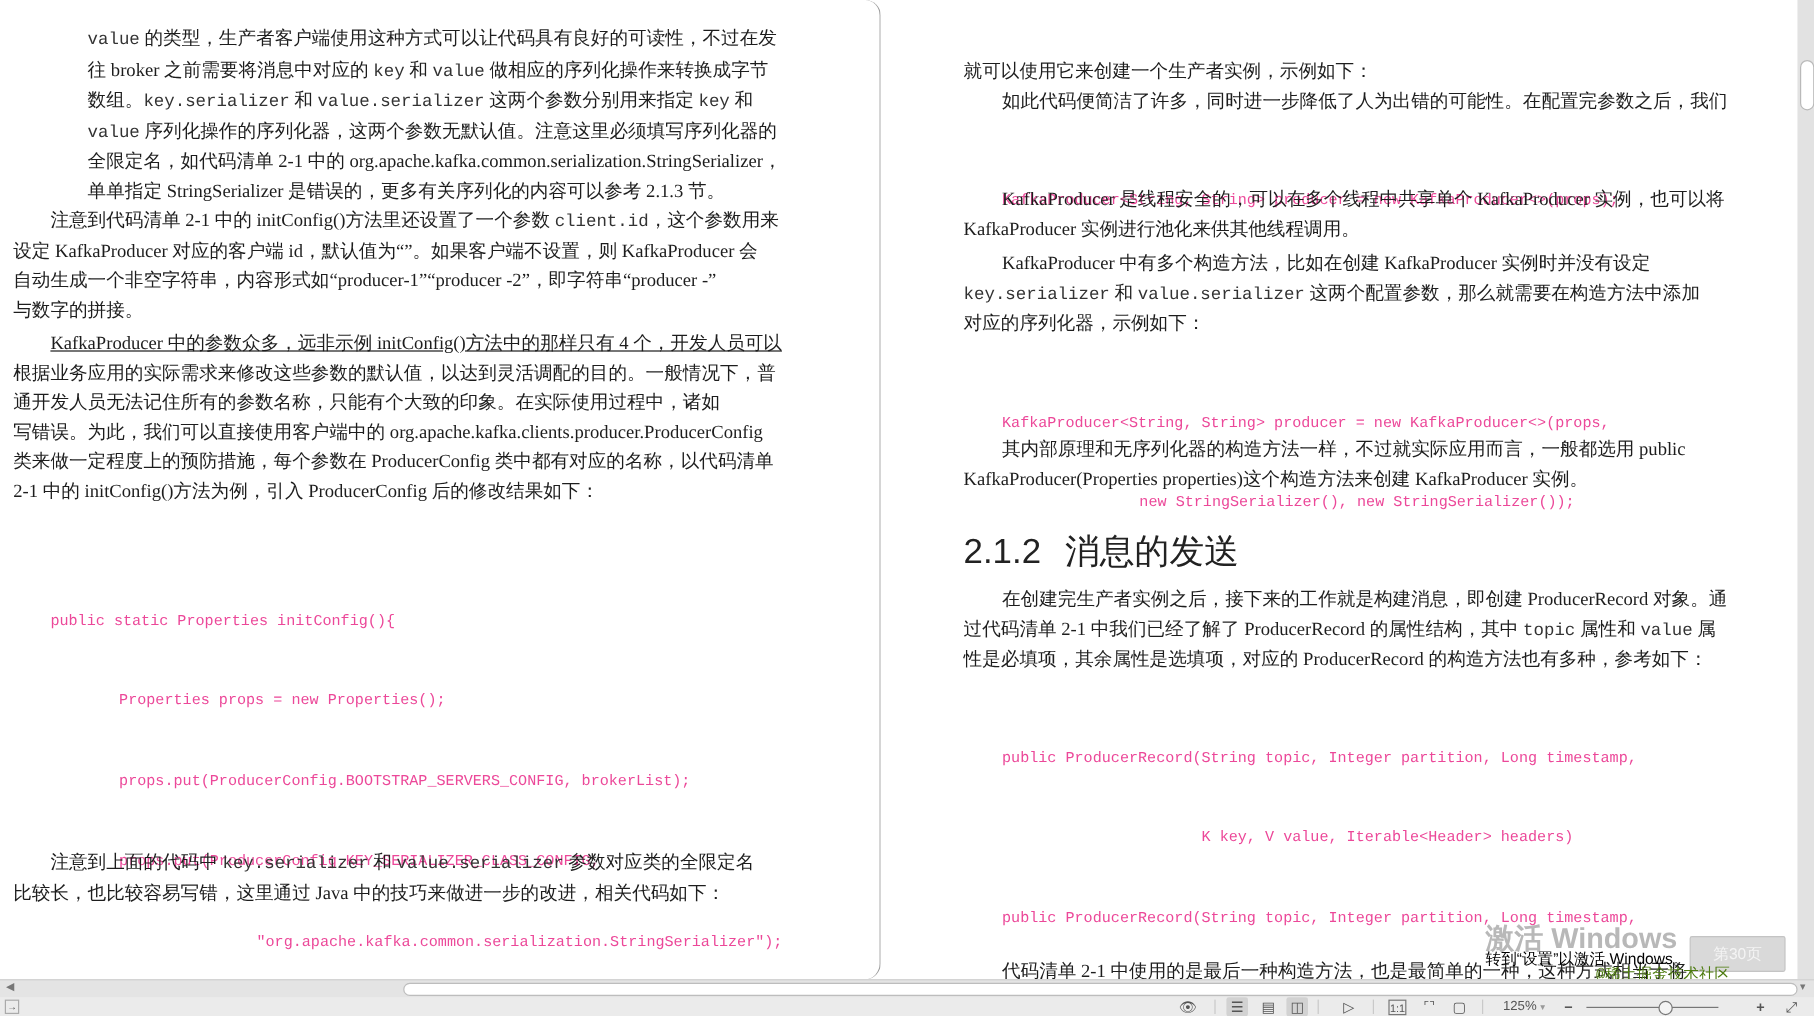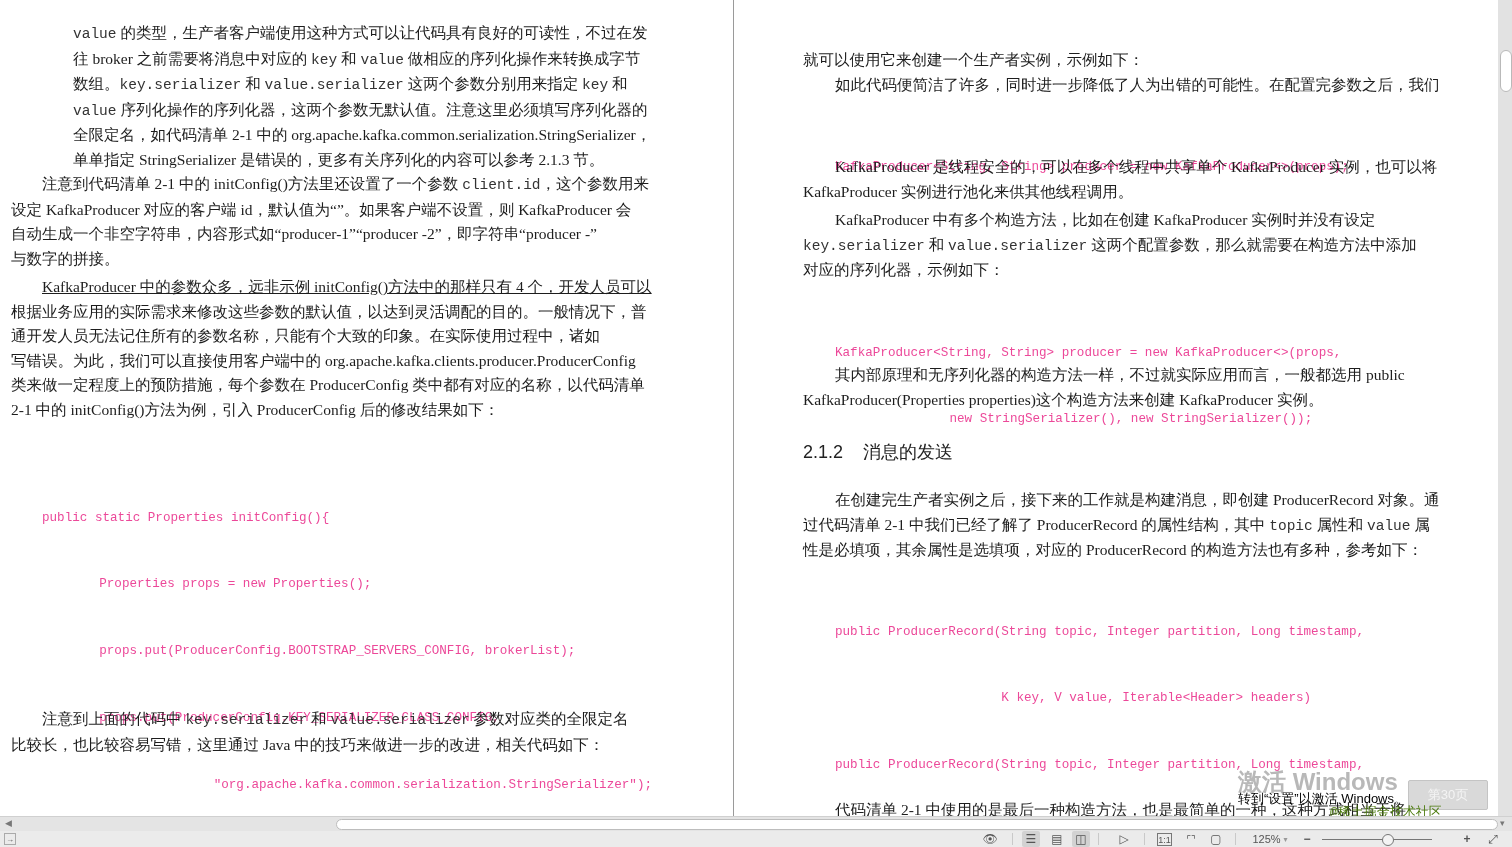--- a/index.html
+++ b/index.html
@@ -1,27 +1,27 @@
 <!DOCTYPE html>
 <html><head>
 <meta charset="utf-8">
 <style>
   html, body { margin:0; padding:0; }
   body { width:1512px; height:847px; overflow:hidden; background:#e6e6e6; position:relative;
          font-family:"Liberation Serif","DejaVu Serif",serif; color:#222; }
   .viewport { position:absolute; left:0; top:0; width:1498px; height:816px; background:#fff; overflow:hidden; }
   .page { position:absolute; top:0; height:816px; background:#fff; }
-  .page-left { left:0; width:733px; border-right:1px solid #9a9a9a; }
+  .page-left { left:0; width:733px; border-right:1px solid #9a9a9a;border-radius:13px; }
   .page-right { left:734px; width:764px; }
   .p { position:absolute; font-size:15.5px; line-height:24.5px; text-align:justify; color:#1d1d1d; }
   .p .line { display:block; white-space:nowrap; }
   .mono { font-family:"Liberation Mono","DejaVu Sans Mono",monospace; font-size:14.5px; color:#333; }
   .code { position:absolute; font-family:"Liberation Mono","DejaVu Sans Mono",monospace; font-size:12.6px;
           line-height:22.3px; color:#ec4899; white-space:pre; }
-  .heading { position:absolute; font-family:"Liberation Sans","DejaVu Sans",sans-serif; font-size:18px; color:#222; }
+  .heading { position:absolute; font-family:"Liberation Sans","DejaVu Sans",sans-serif; font-size:29px; color:#222; }
   .heading .num { margin-right:20px; }
   .vscroll { position:absolute; left:1498px; top:0; width:14px; height:816px; background:#e2e2e2; }
   .vthumb { position:absolute; left:2px; top:50px; width:10px; height:40px; background:#fff; border:1px solid #b9b9b9; border-radius:6px; }
   .hscroll { position:absolute; left:0; top:816px; width:1512px; height:14px; background:#e4e4e4; border-top:1px solid #d0d0d0; }
   .hthumb { position:absolute; left:336px; top:2px; width:1160px; height:9px; background:#fff; border:1px solid #bdbdbd; border-radius:6px; }
   .harrow-left { position:absolute; left:5px; top:1px; font-size:9px; color:#777; font-family:"DejaVu Sans",sans-serif; }
   .harrow-right { position:absolute; left:1500px; top:1px; font-size:9px; color:#777; font-family:"DejaVu Sans",sans-serif; }
   .statusbar { position:absolute; left:0; top:831px; width:1512px; height:16px; background:#ebebeb;
                font-family:"Liberation Sans","DejaVu Sans",sans-serif; font-size:11px; color:#555; }
   .sb-item { position:absolute; top:0; height:16px; display:flex; align-items:center; justify-content:center; }

